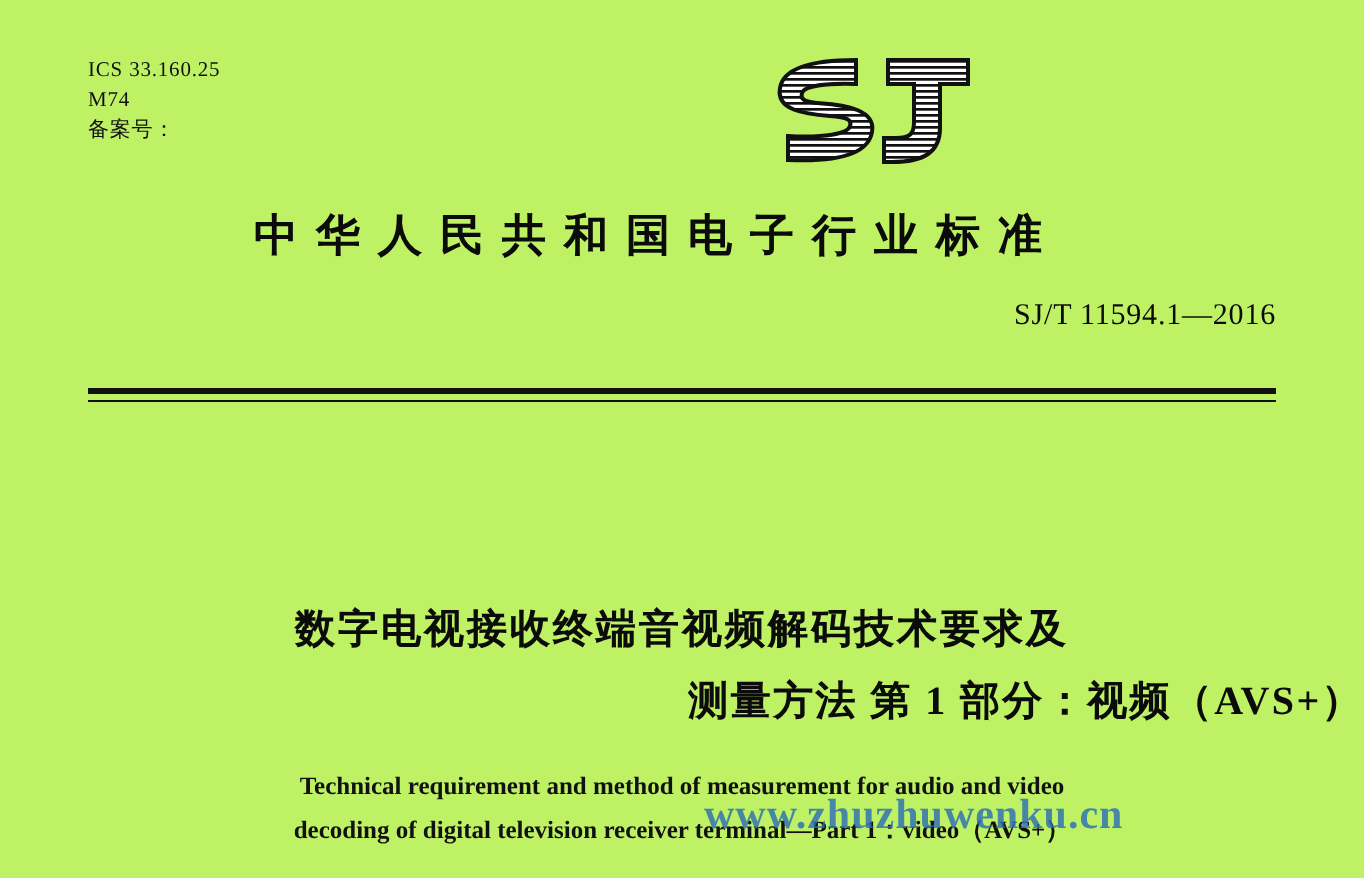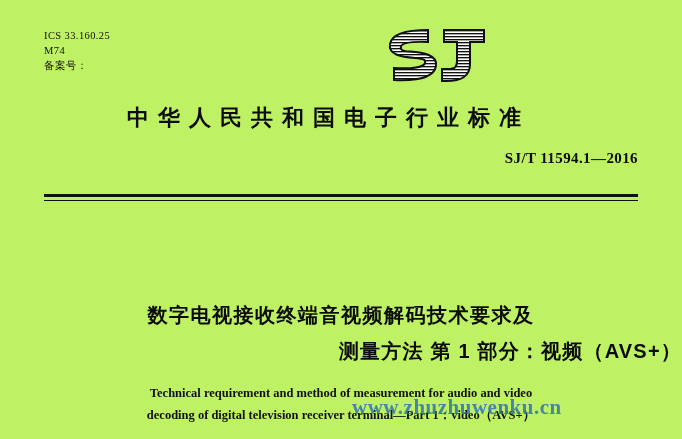--- a/index.html
+++ b/index.html
@@ -59,21 +59,21 @@
     text-indent: 9px;
   }
 
   
   .std-no {
     position: absolute;
     right: 44px;
     top: 150px;
     font-family: "Liberation Serif", serif;
     font-size: 15px;
-    font-weight: 700;
+    font-weight: 400;
     letter-spacing: 0.4px;
     color: #0b0b0b;
   }
 
   
   .rule {
     position: absolute;
     left: 44px;
     width: 594px;
     background: #111;
@@ -81,21 +81,21 @@
   .rule-top { top: 194px; height: 2.5px; }
   .rule-bottom { top: 200px; height: 1px; }
 
   
   .cn-title {
     position: absolute;
     left: 0;
     top: 297px;
     width: 682px;
     text-align: center;
-    font-family: Liberation Sans, sans-serif;
+    font-family: Liberation Serif, serif;
     font-size: 20px;
     font-weight: 700;
     line-height: 36px;
     letter-spacing: 1.5px;
     color: #0b0b0b;
   }
   .cn-title .line2 {
     letter-spacing: 1.2px;
     text-align: right;
   }

